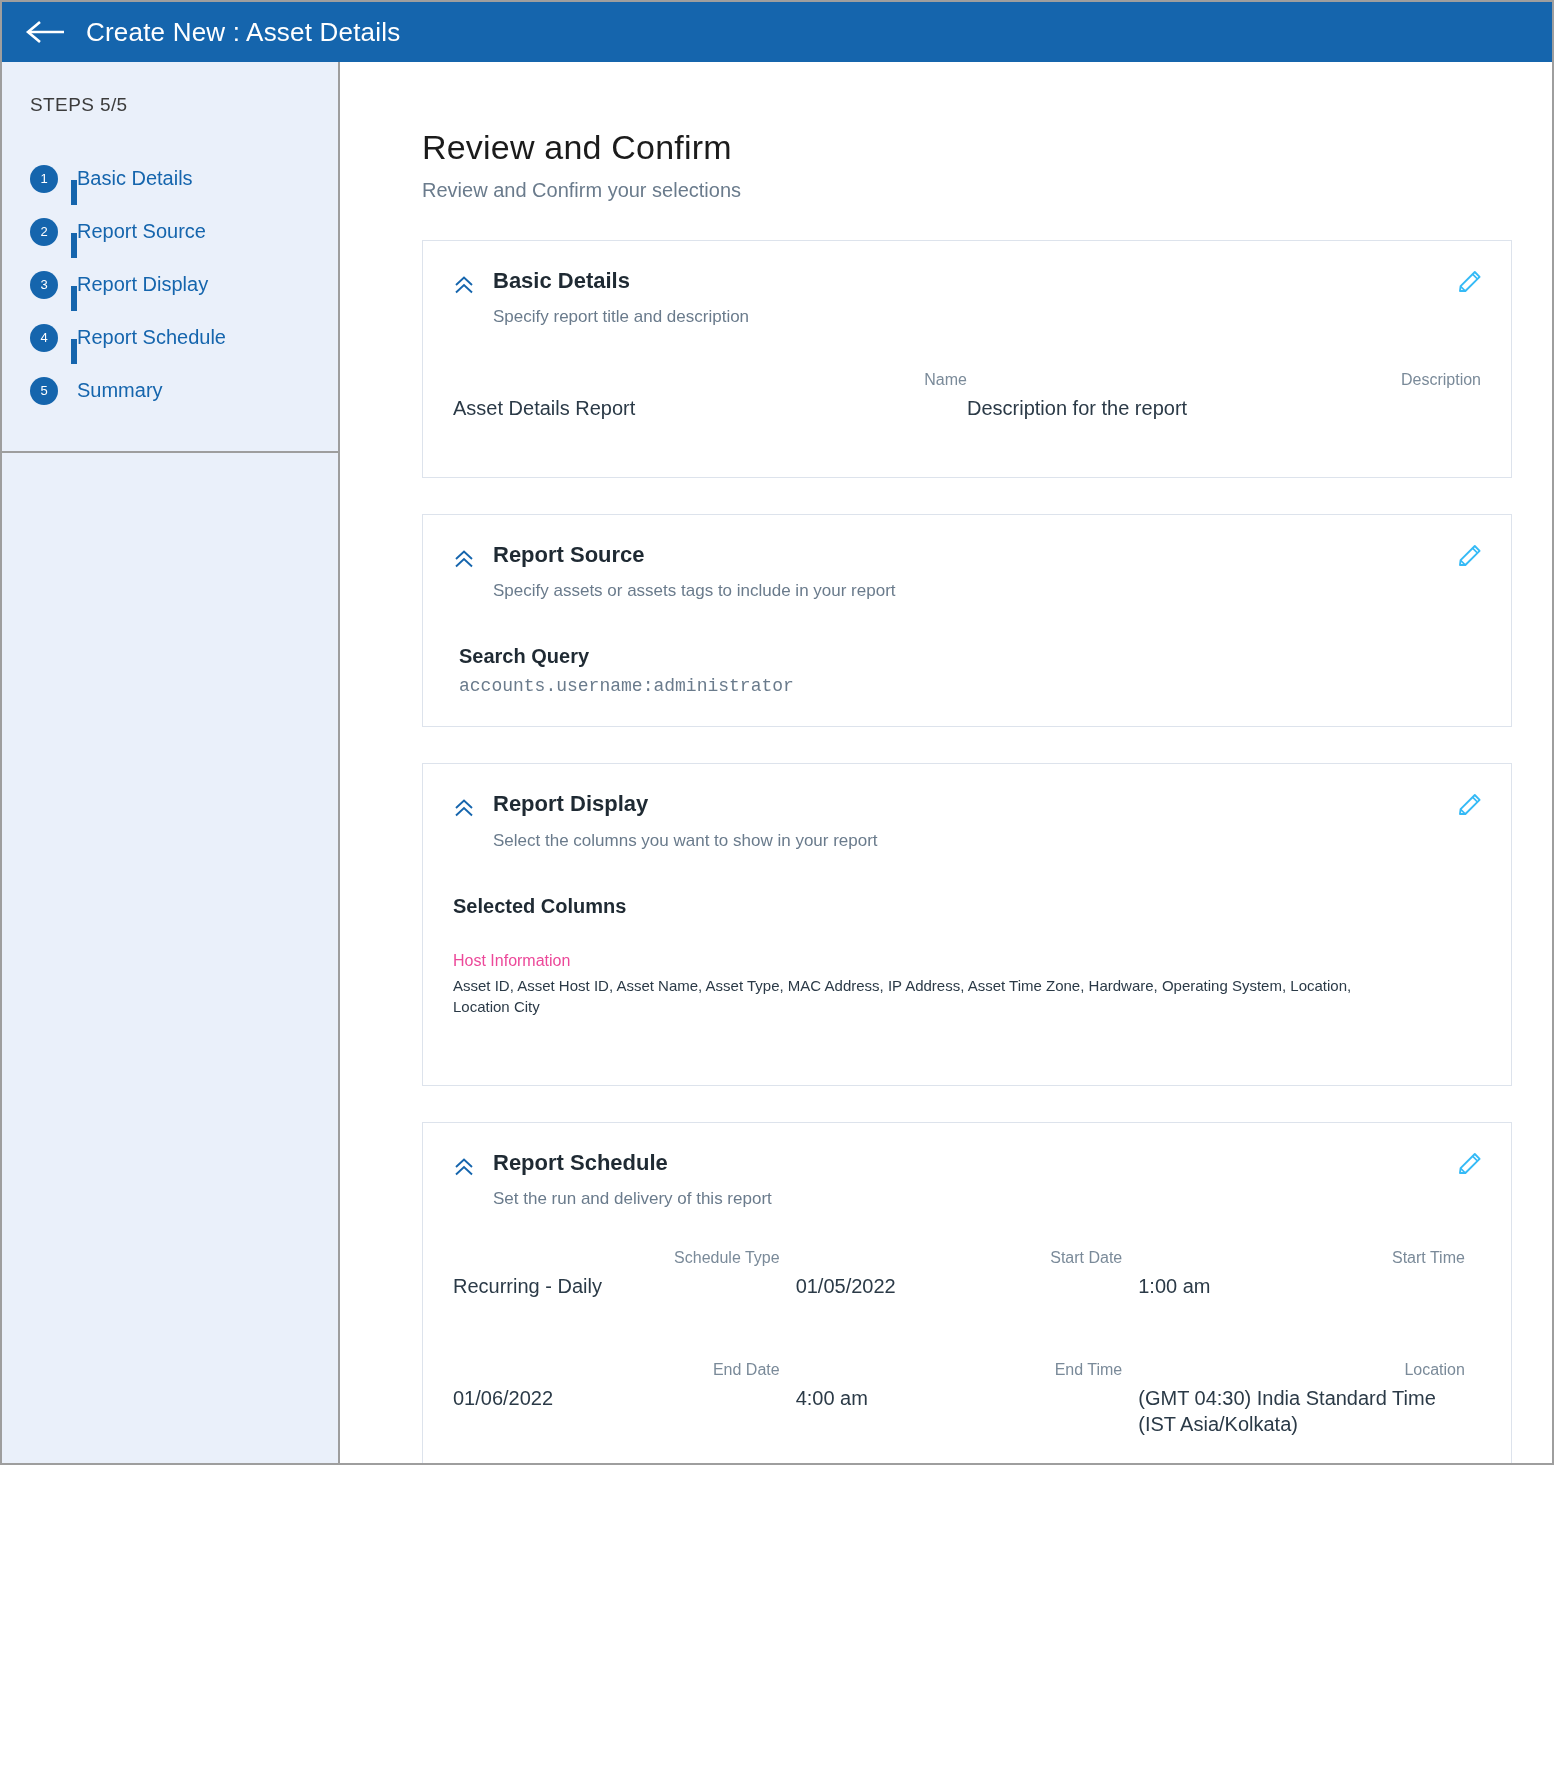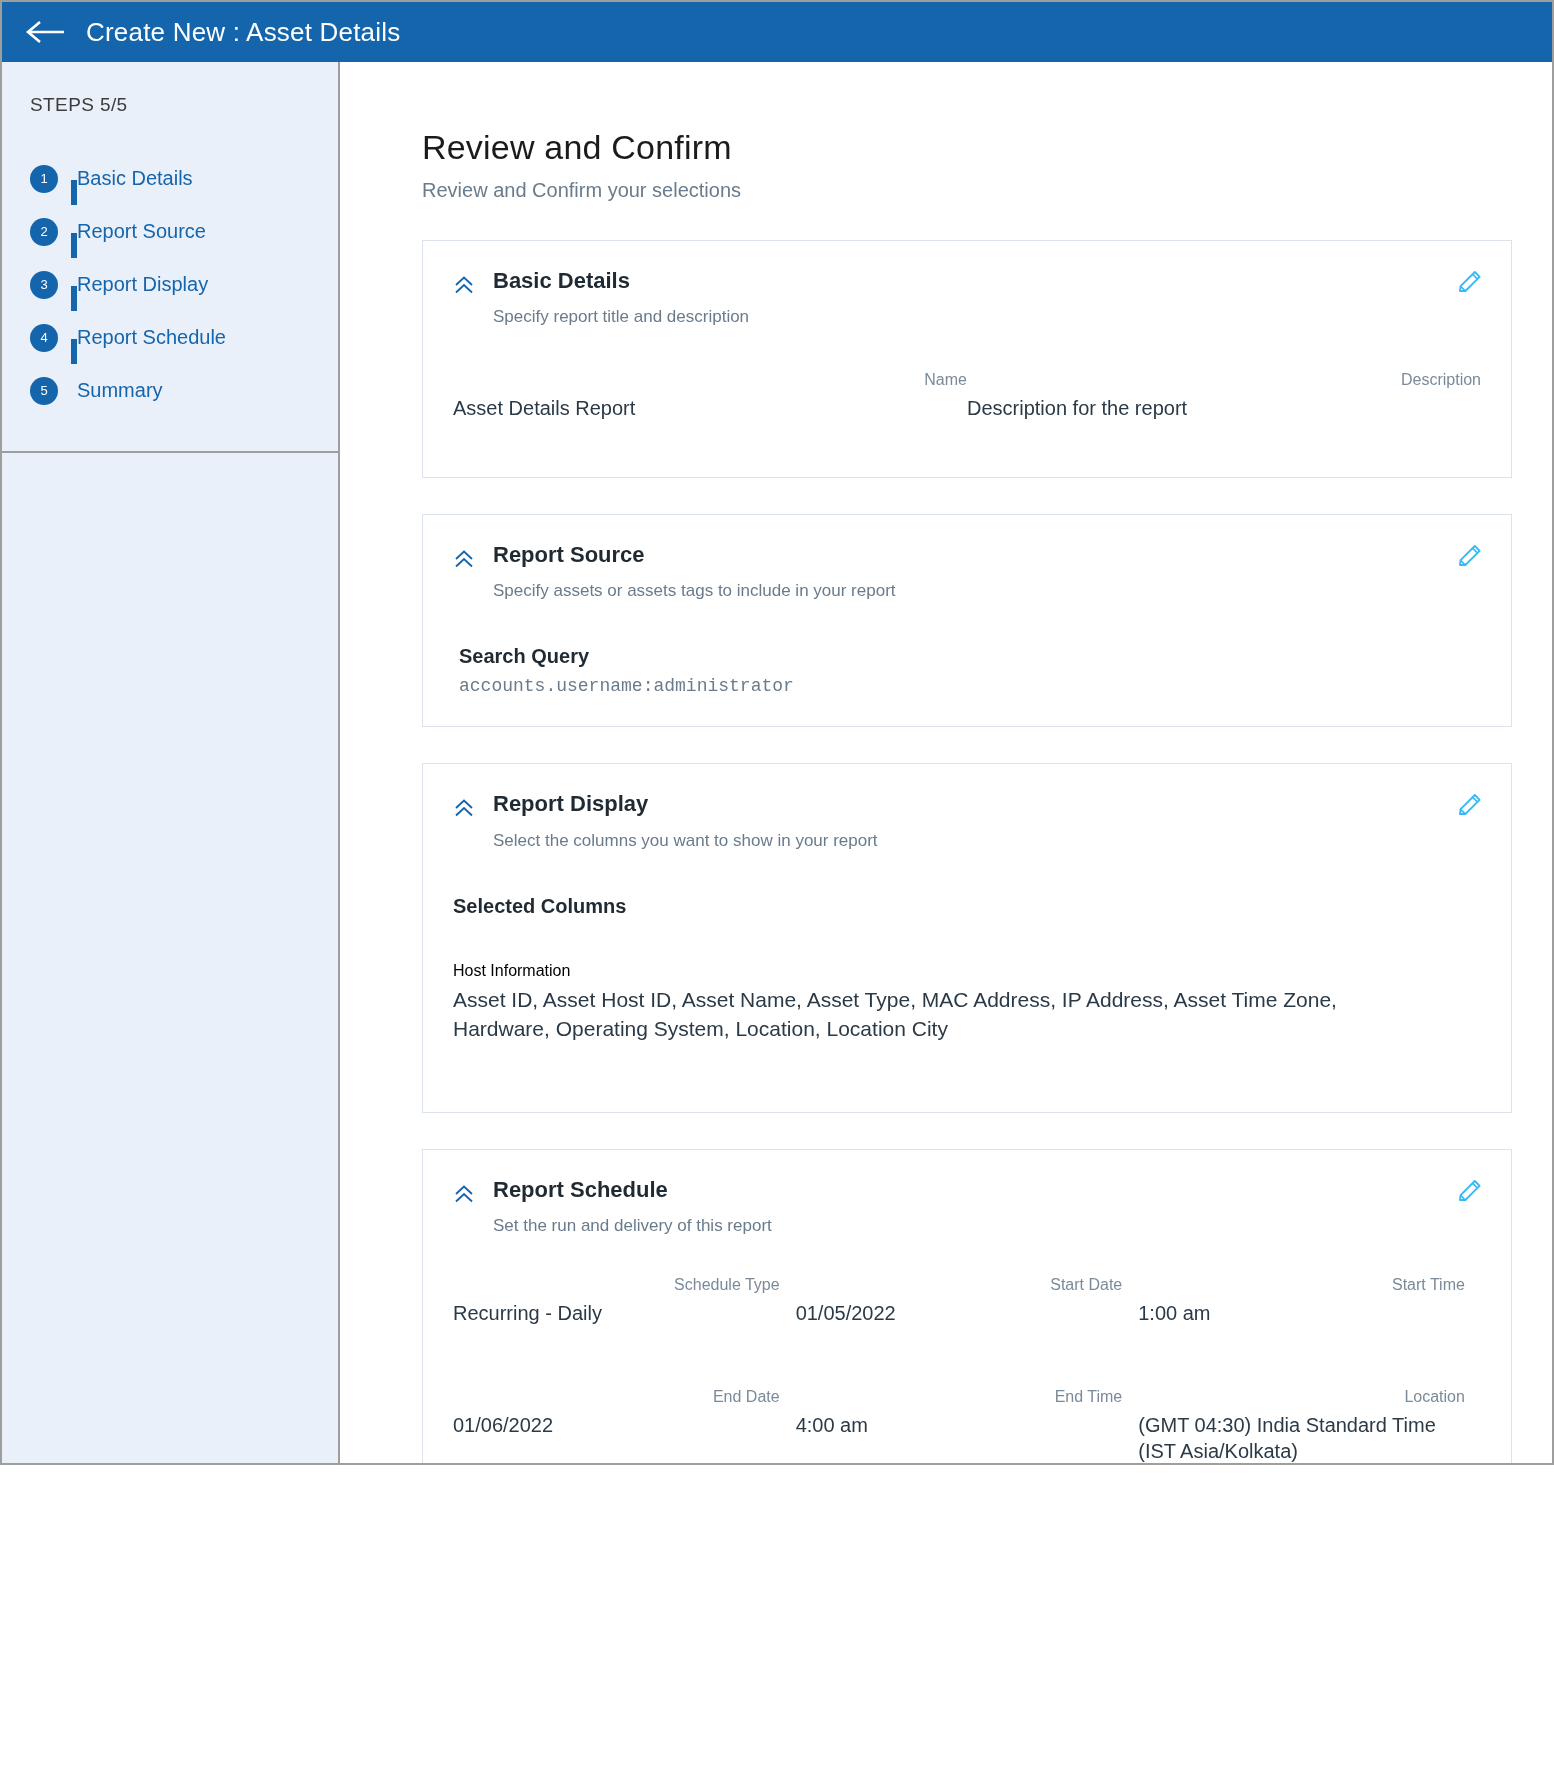--- a/index.html
+++ b/index.html
@@ -214,25 +214,25 @@
     margin-top: 44px;
   }
   .query-value {
     font-size: 18px;
     color: #6a7b8c;
     margin-top: 8px;
     font-family: Liberation Mono, monospace;
   }
   .group-label {
     font-size: 16px;
-    color: #000000;
-    margin-top: 44px;
+    color: #ec4899;
+    margin-top: 34px;
   }
   .group-value {
-    font-size: 21px;
+    font-size: 15px;
     color: #2b3a47;
     line-height: 1.42;
     margin-top: 5px;
     max-width: 935px;
   }
 
   .card-pad-bottom { padding-bottom: 34px; }
 
   
   .footer-sep {

